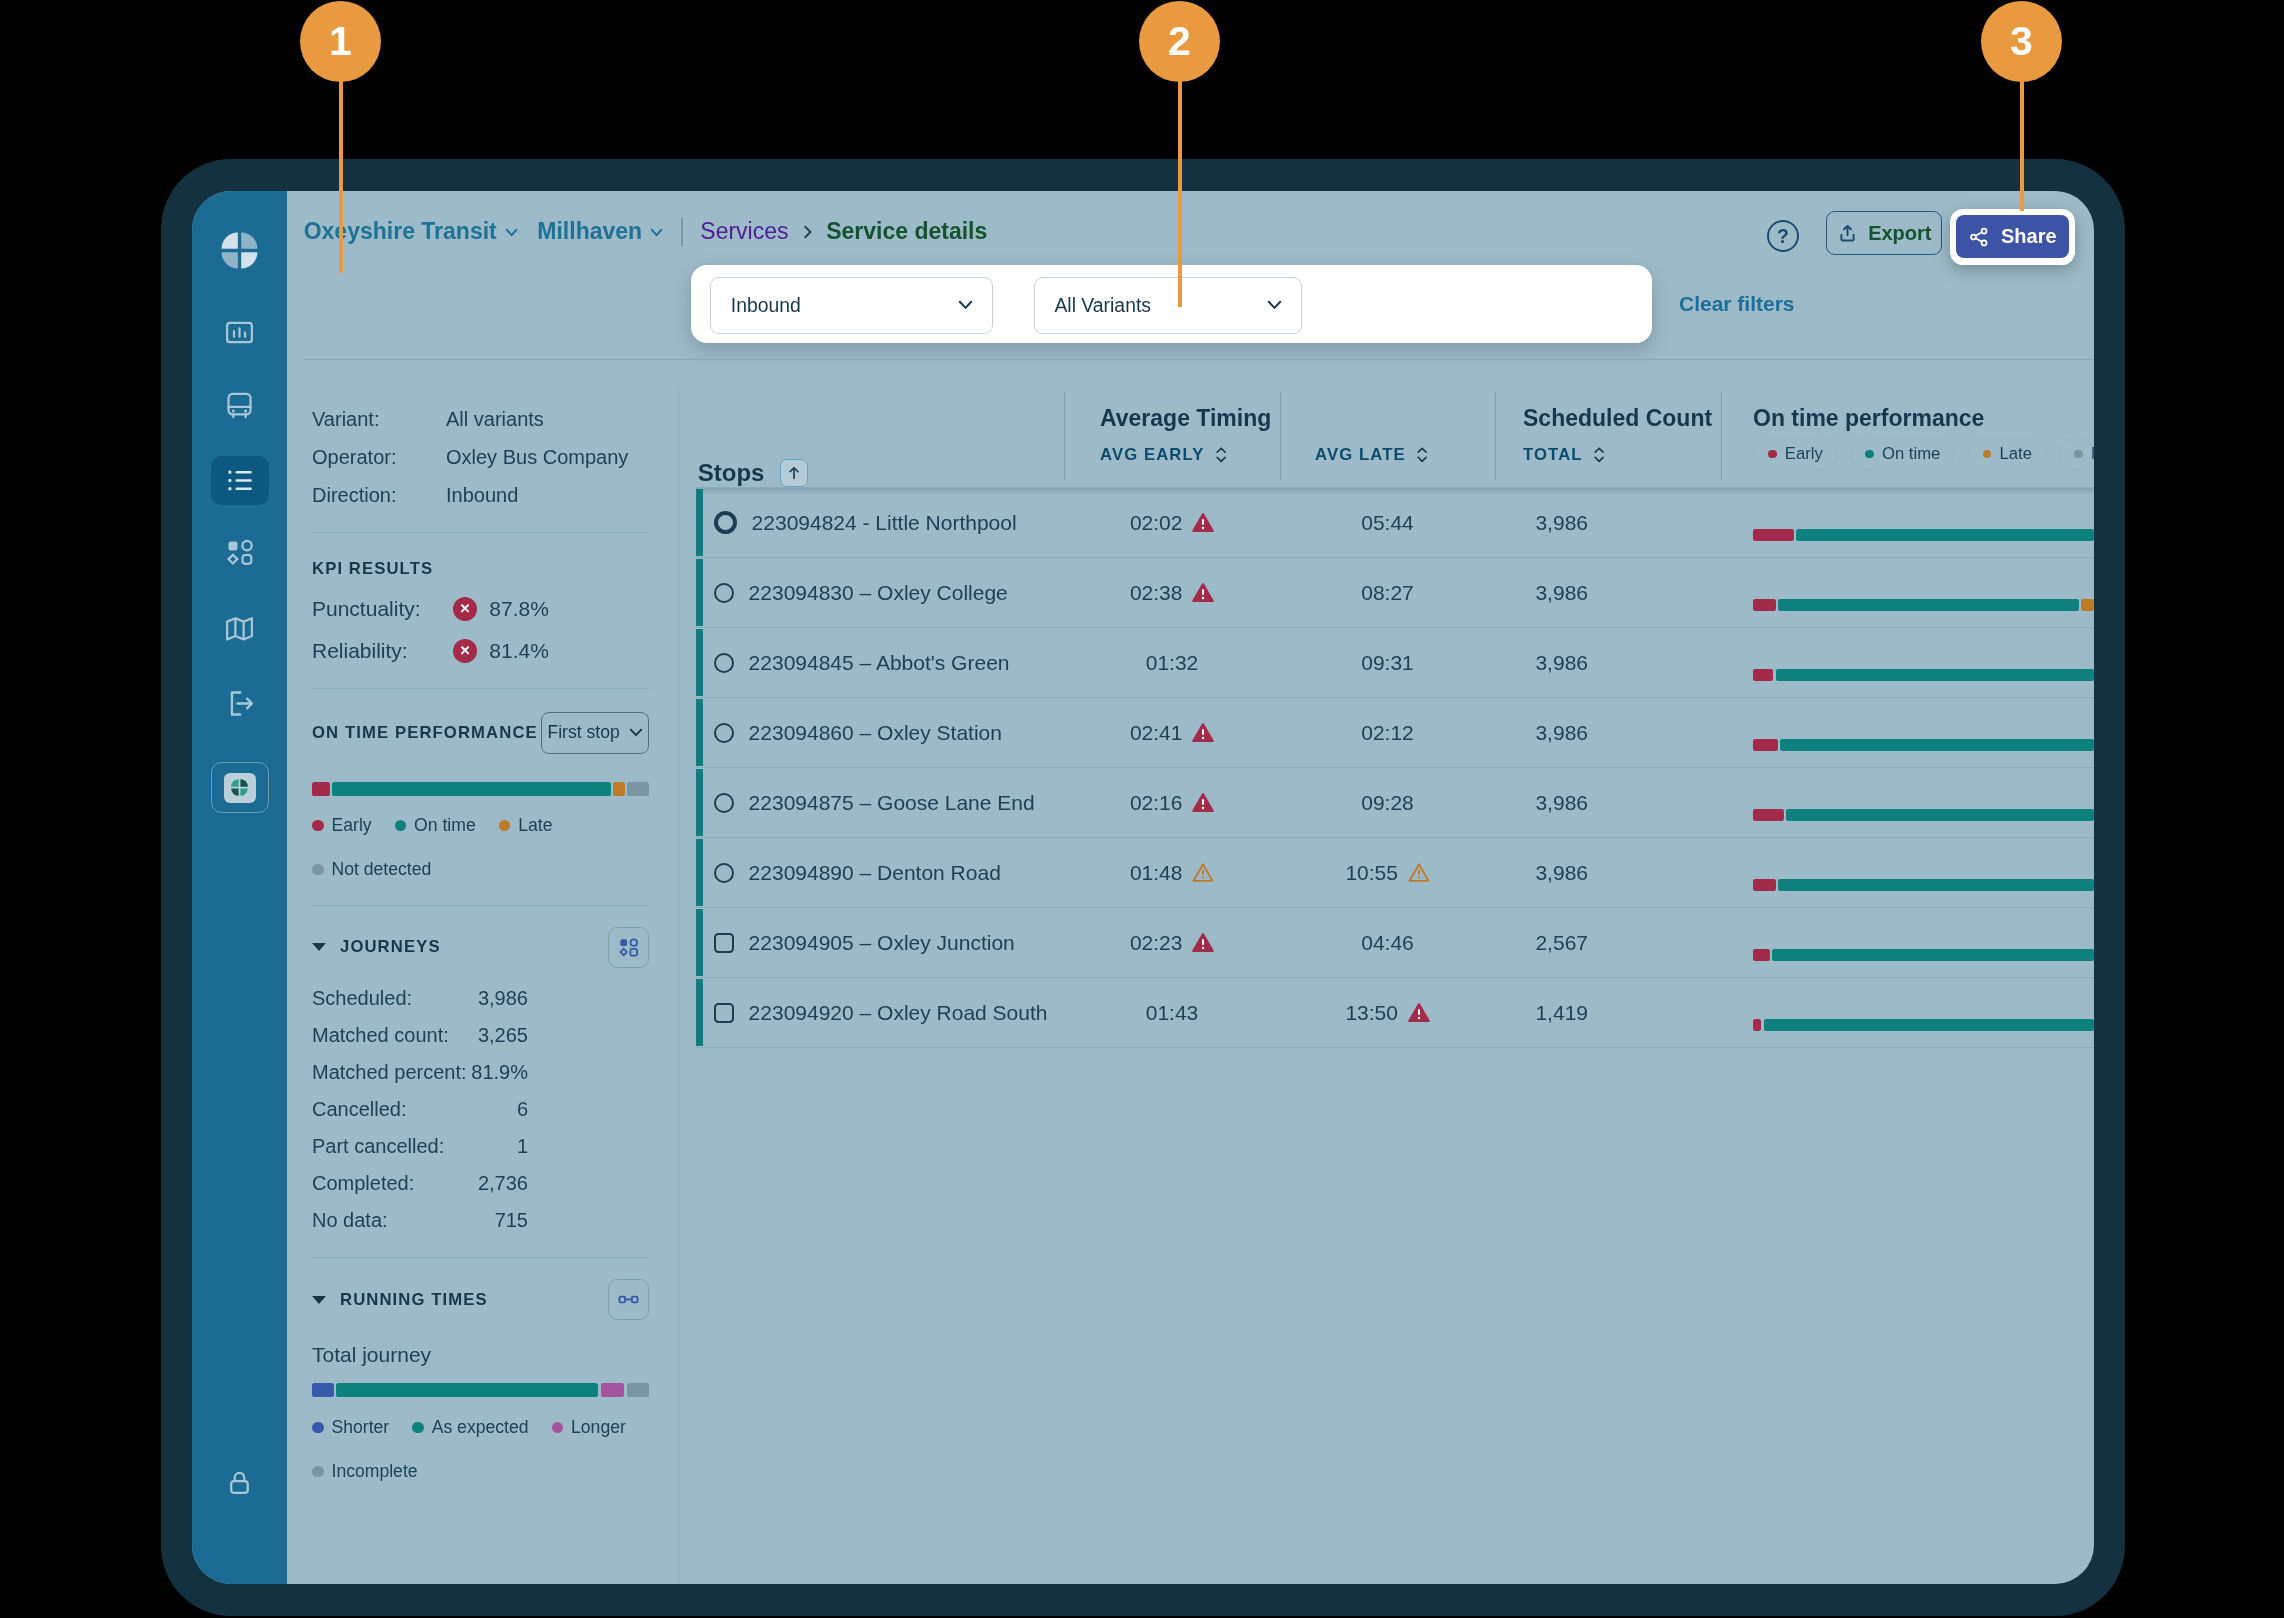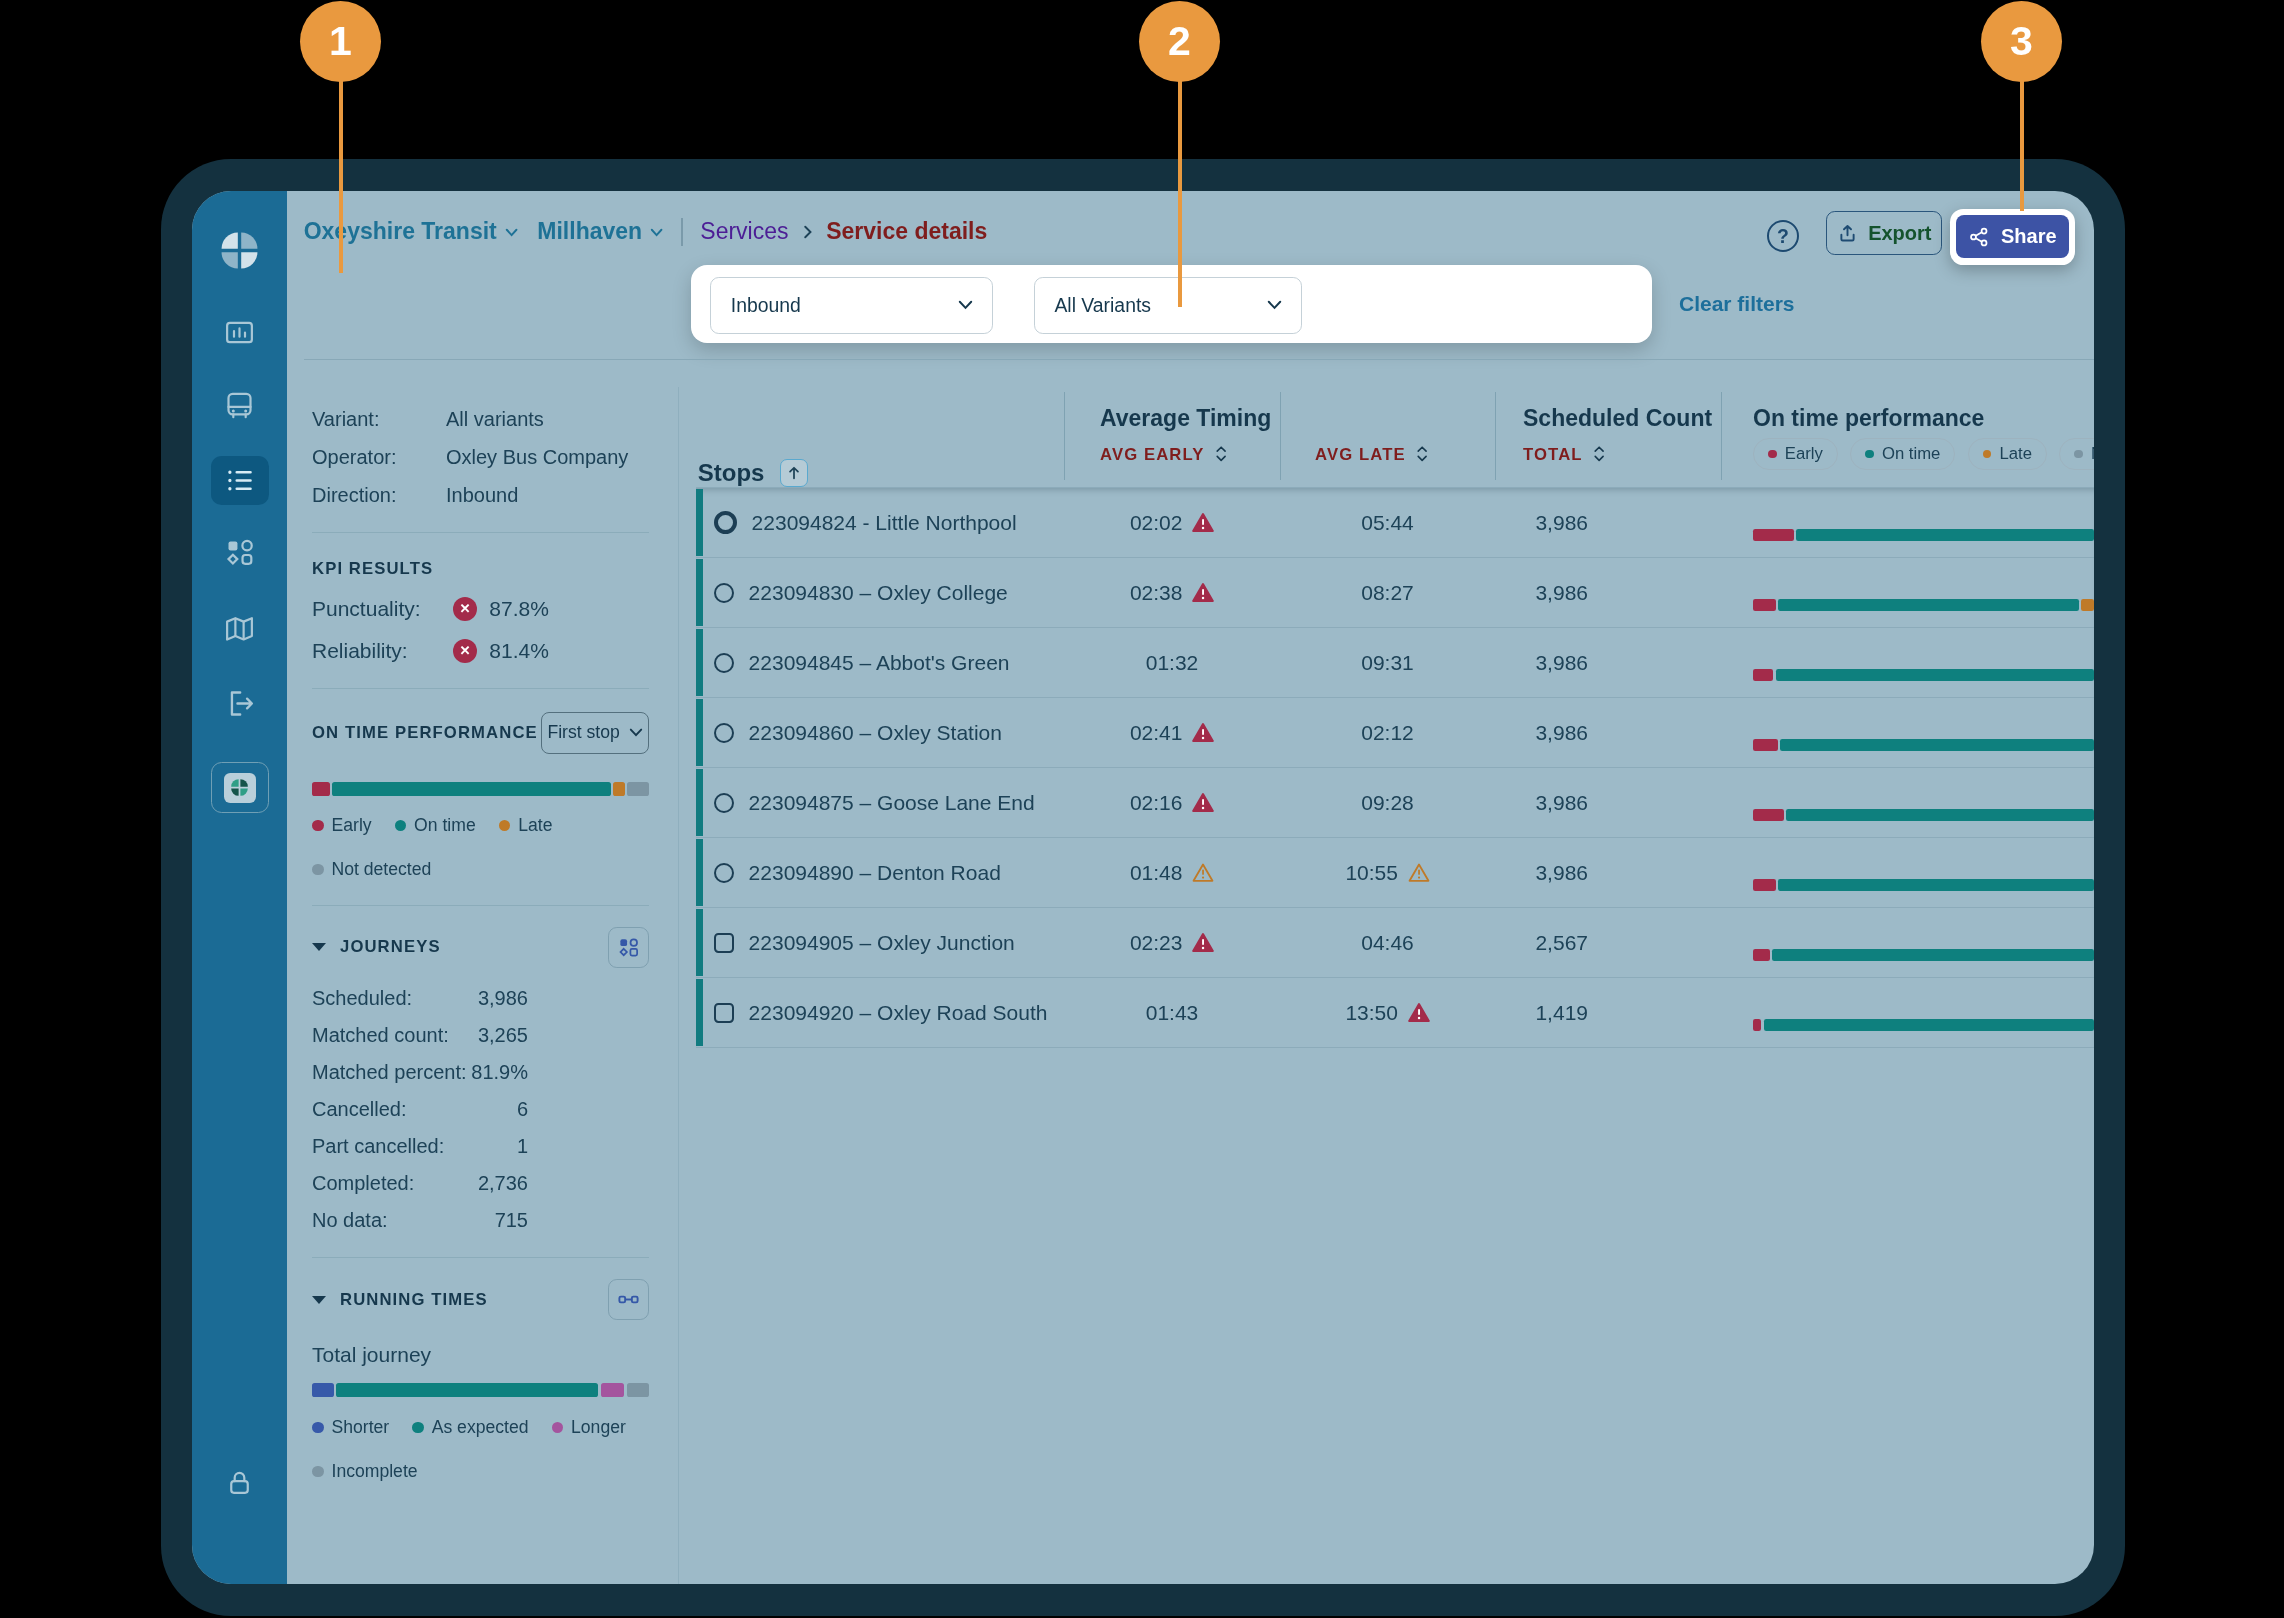--- a/index.html
+++ b/index.html
@@ -21,21 +21,21 @@
   .app-inner{width:32px;height:30px;background:#b9cfda;border-radius:6.2px;display:flex;align-items:center;justify-content:center;}
   .m50{margin-top:44px}.m43{margin-top:38px}.m38{margin-top:33px}.m34{margin-top:30px}.m46{margin-top:41px}.m45{margin-top:40px}
   .lock-slot{margin-top:auto;margin-bottom:84px;}
   
   .content{position:absolute;left:95px;right:0;top:0;bottom:0;}
   
   .breadcrumb{position:absolute;left:16.7px;top:21px;height:39px;display:flex;align-items:center;font-size:23px;}
   .bc-link{color:#1e7296;font-weight:600;display:flex;align-items:center;gap:8px;}
   .bc-sep-bar{width:1.8px;height:28px;background:#5c7f92;opacity:.55;margin:0 17.6px;}
   .bc-plain{color:#4c1d95;font-weight:400;}
-  .bc-current{color:#7f1d1d;font-weight:700;}
+  .bc-current{color:#14532d;font-weight:700;}
   .bc-gap{width:19.4px;}
   .bc-chev{margin-top:2.6px;}
   .help-btn{position:absolute;left:1480px;top:29px;width:32px;height:32px;border-radius:50%;border:2.2px solid #1d4a70;color:#1d4a70;display:flex;align-items:center;justify-content:center;font-size:19.4px;font-weight:700;box-sizing:border-box;}
   .export-btn{position:absolute;left:1539px;top:20px;width:116px;height:44px;border:1.8px solid #2a567c;border-radius:8.8px;display:flex;align-items:center;justify-content:center;gap:10.6px;color:#14532d;font-size:20px;font-weight:600;box-sizing:border-box;}
   .share-ring{position:absolute;left:1663px;top:17.6px;width:125px;height:56px;background:#fff;border-radius:13.2px;padding:6.2px;box-sizing:border-box;box-shadow:0 5.3px 16px rgba(0,0,0,.25);}
   .share-btn{width:100%;height:100%;background:#3d53a5;border-radius:8px;display:flex;align-items:center;justify-content:center;gap:10.6px;color:#fff;font-size:20px;font-weight:600;}
   
   .spot-panel{position:absolute;top:74px;height:78px;background:#fff;border-radius:16px;box-shadow:0 7px 19.4px rgba(0,0,0,.18);}
   .cal-panel{left:18.5px;width:355px;}
   .filters-panel{left:404px;width:961px;}
@@ -82,21 +82,21 @@
   .stat-row{display:flex;justify-content:space-between;font-size:20px;margin-bottom:14px;}
   .sub-label{font-size:21px;color:#1d4257;margin-top:23px;}
   
   .table{position:absolute;left:409px;top:196px;width:1398px;overflow:hidden;}
   .thead{position:relative;height:100px;}
   .th-stops{position:absolute;left:1.8px;top:0;height:100px;display:flex;align-items:flex-end;gap:16px;}
   .stops-label{font-size:24px;font-weight:600;color:#16384d;}
   .sort-btn{width:28px;height:28px;border:1.8px solid #5aa9cf;border-radius:7px;background:rgba(255,255,255,.25);display:flex;align-items:center;justify-content:center;color:#1d4257;box-sizing:border-box;}
   .th-div{position:absolute;top:5.3px;height:88px;width:1.3px;background:#7fa2b2;}
   .th-group{position:absolute;top:17.6px;font-size:23px;font-weight:600;color:#16384d;}
-  .th-sub{position:absolute;top:58px;display:flex;align-items:flex-start;gap:10.6px;color:#7f1d1d;}
+  .th-sub{position:absolute;top:58px;display:flex;align-items:center;gap:10.6px;color:#0c4a6e;}
   .chips{position:absolute;left:1057px;top:51px;display:flex;gap:12.3px;white-space:nowrap;}
   .chip{height:32px;border:1.3px solid #9db3bf;border-radius:16px;display:flex;align-items:center;gap:8px;padding:0 14px;font-size:16.7px;color:#1d4257;box-sizing:border-box;}
   .chip .dot{width:8.8px;height:8.8px;}
   .tbody{border-top:0.9px solid #8cabba;box-shadow:inset 0 6.2px 6.2px -4.4px rgba(20,49,63,.25);}
   .trow{position:relative;height:69px;display:grid;grid-template-columns:368px 216px 215px 226px 1fr;align-items:center;border-bottom:1.3px solid #8cabba;}
   .trow::before{content:"";position:absolute;left:0;top:0.9px;bottom:0.9px;width:7px;background:#117b80;}
   .cell{display:flex;align-items:center;}
   .c-stops{padding-left:17.6px;gap:15px;}
   .stop-name{font-size:21px;color:#1d4257;}
   .stop-ic{box-sizing:border-box;display:inline-block;}

